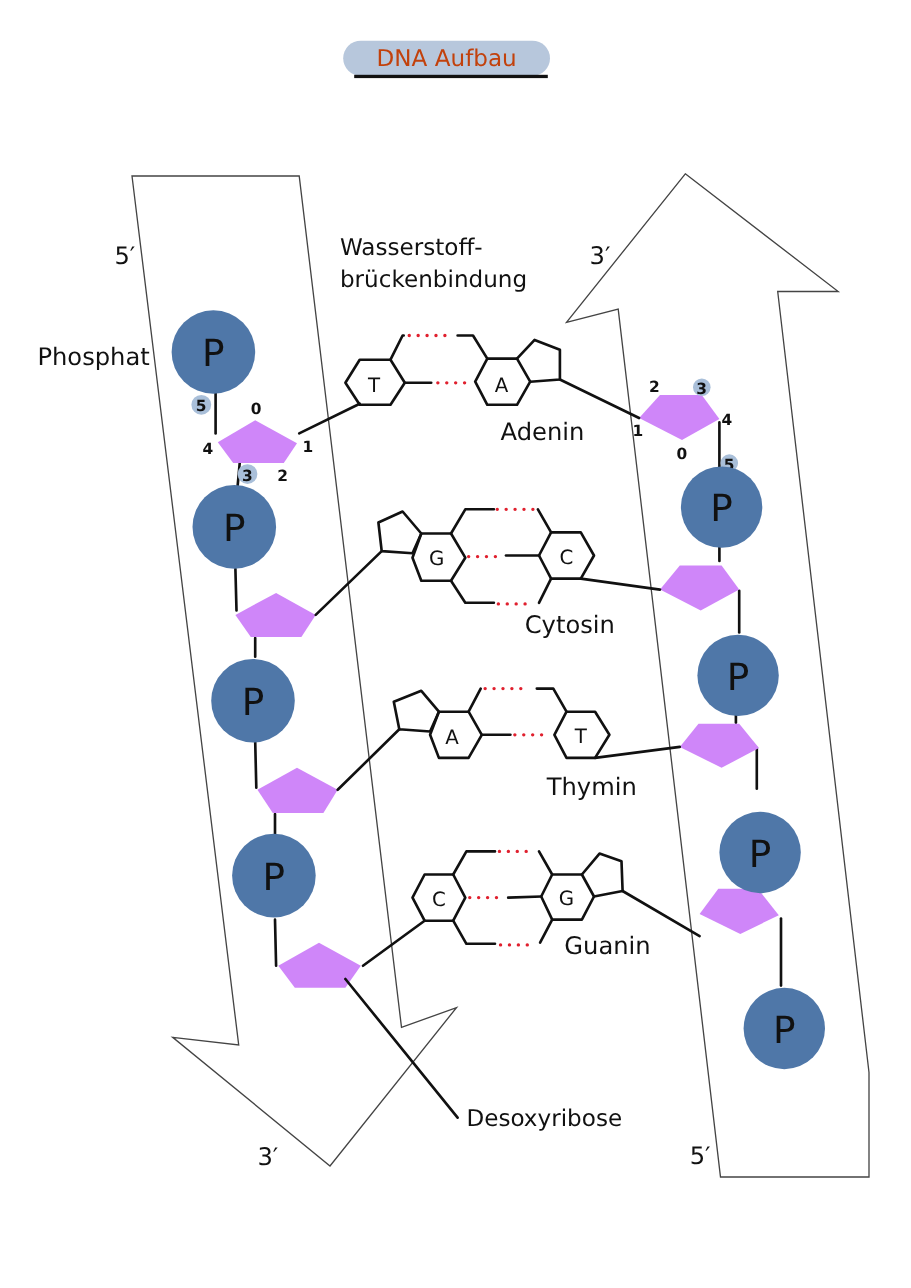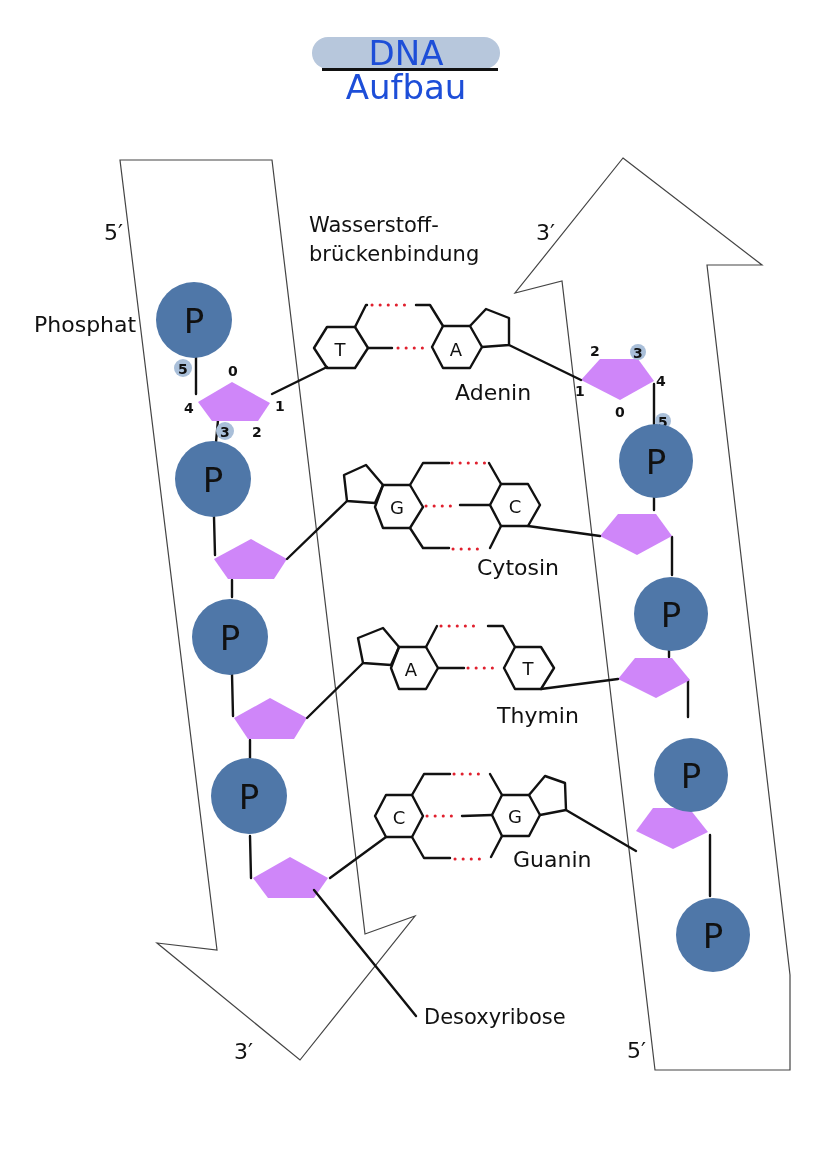--- a/index.html
+++ b/index.html
@@ -1,19 +1,19 @@
 <!DOCTYPE html>
 <html><head>
 <meta charset="utf-8">
 <style>
   html, body { margin: 0; padding: 0; background: #ffffff; }
   body { width: 828px; height: 1171px; position: relative; overflow: hidden; font-family: "DejaVu Sans", sans-serif; }
   svg { position: absolute; left: 0; top: 0; }
   .title-pill { position: absolute; left: 312px; top: 37px; width: 188px; height: 32px; background: #b7c7dc; border-radius: 16px; }
-  .title { position: absolute; left: 312px; top: 36px; width: 188px; text-align: center; font-family: "DejaVu Sans", sans-serif; font-size: 34px; color: #1d4ed8; line-height: 34px; }
+  .title { position: absolute; left: 312px; top: 36px; width: 188px; text-align: center; font-family: "DejaVu Sans", sans-serif; font-size: 21px; color: #c2410c; line-height: 34px; }
   .title-underline { position: absolute; left: 322px; top: 68px; width: 176px; height: 3px; background: #111; }
   .hand { font-family: "DejaVu Sans", sans-serif; fill: #111; }
   .outline { fill: none; stroke: #444; stroke-width: 1.2; }
   .bond { stroke: #111; stroke-width: 2.4; fill: none; stroke-linecap: round; stroke-linejoin: round; }
   .hbond { stroke: #e0202e; stroke-width: 3; stroke-dasharray: 0.1 8; stroke-linecap: round; fill: none; }
   .phosphate { fill: #4f77a8; }
   .sugar { fill: #cf86f9; }
   .badge { fill: #a9bfd9; }
 </style>
 </head>

